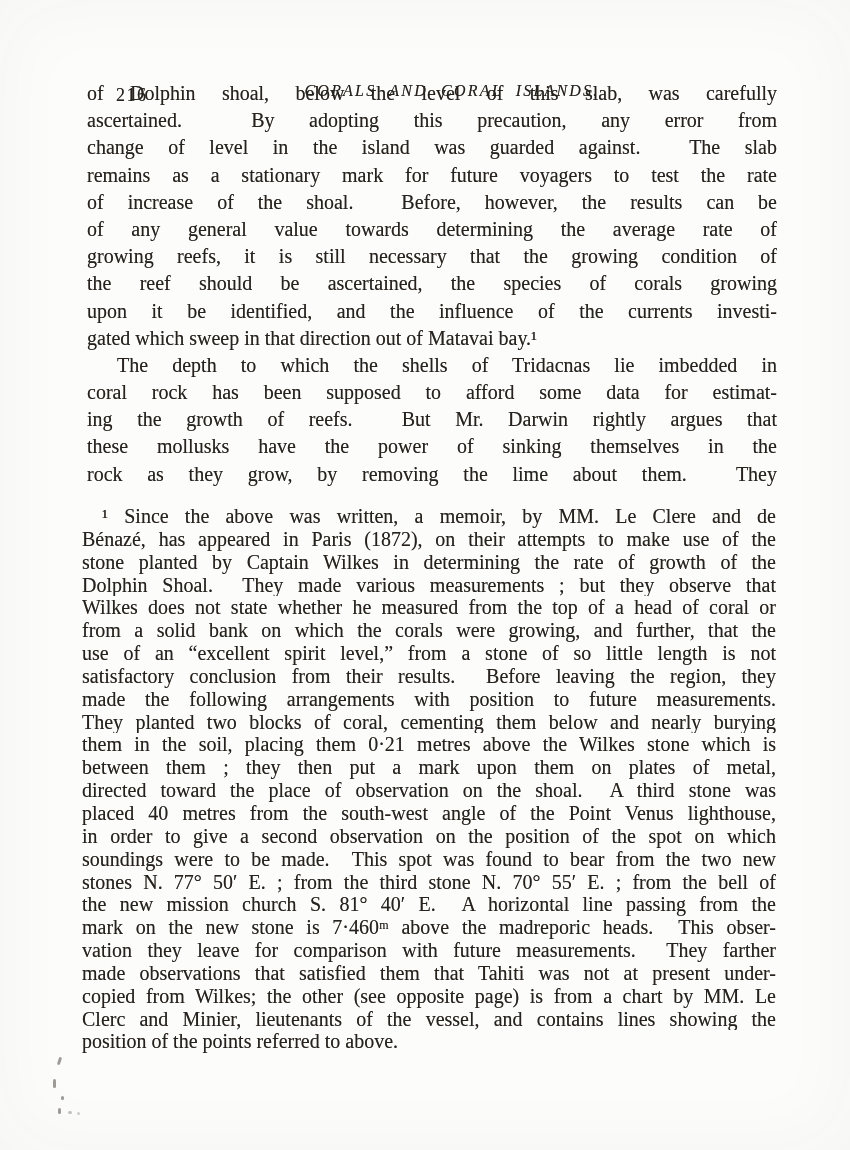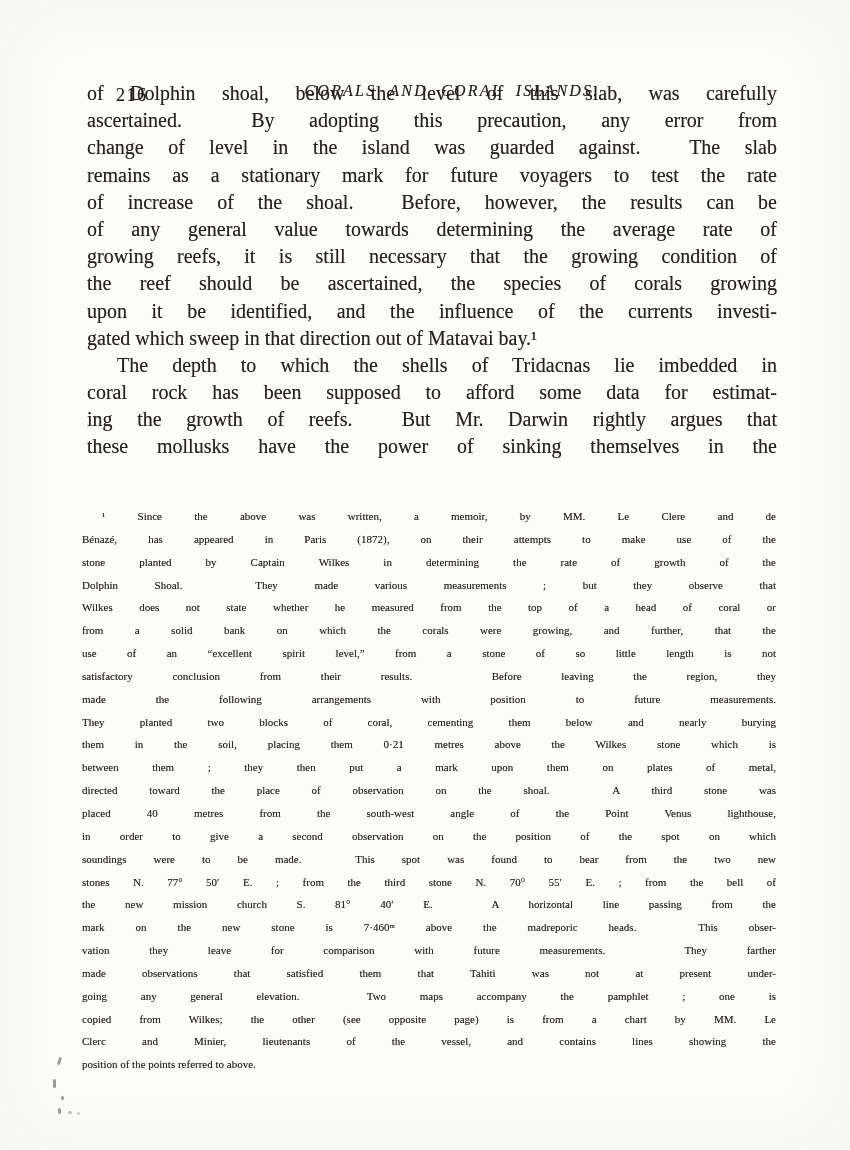--- a/index.html
+++ b/index.html
@@ -53,21 +53,21 @@
     top: 80px;
     width: 690px;
     font-size: 20px;
     line-height: 27.2px;
   }
   .footnote {
     position: absolute;
     left: 82px;
     top: 505px;
     width: 694px;
-    font-size: 11px;
+    font-size: 20px;
     line-height: 22.85px;
   }
   .line {
     white-space: pre-wrap;
     text-align: justify;
     text-align-last: justify;
     overflow: hidden;
     height: 27.2px;
   }
   .footnote .line {
@@ -115,20 +115,21 @@
         <div class="line">growing reefs, it is still necessary that the growing condition of</div>
         <div class="line">the reef should be ascertained, the species of corals growing</div>
         <div class="line">upon it be identified, and the influence of the currents investi-</div>
         <div class="line">gated which sweep in that direction out of Matavai bay.¹</div>
       </div>
     <div class="para para-indent">
         <div class="line">The depth to which the shells of Tridacnas lie imbedded in</div>
         <div class="line">coral rock has been supposed to afford some data for estimat-</div>
         <div class="line">ing the growth of reefs.  But Mr. Darwin rightly argues that</div>
         <div class="line">these mollusks have the power of sinking themselves in the</div>
+        <div class="line">rock as they grow, by removing the lime about them.  They</div>
       </div>
   </div>
 
   <div class="footnote ink end-short">
       <div class="line">¹ Since the above was written, a memoir, by MM. Le Clere and de</div>
       <div class="line">Bénazé, has appeared in Paris (1872), on their attempts to make use of the</div>
       <div class="line">stone planted by Captain Wilkes in determining the rate of growth of the</div>
       <div class="line">Dolphin Shoal.  They made various measurements ; but they observe that</div>
       <div class="line">Wilkes does not state whether he measured from the top of a head of coral or</div>
       <div class="line">from a solid bank on which the corals were growing, and further, that the</div>
@@ -140,21 +141,20 @@
       <div class="line">between them ; they then put a mark upon them on plates of metal,</div>
       <div class="line">directed toward the place of observation on the shoal.  A third stone was</div>
       <div class="line">placed 40 metres from the south-west angle of the Point Venus lighthouse,</div>
       <div class="line">in order to give a second observation on the position of the spot on which</div>
       <div class="line">soundings were to be made.  This spot was found to bear from the two new</div>
       <div class="line">stones N. 77° 50′ E. ; from the third stone N. 70° 55′ E. ; from the bell of</div>
       <div class="line">the new mission church S. 81° 40′ E.  A horizontal line passing from the</div>
       <div class="line">mark on the new stone is 7·460ᵐ above the madreporic heads.  This obser-</div>
       <div class="line">vation they leave for comparison with future measurements.  They farther</div>
       <div class="line">made observations that satisfied them that Tahiti was not at present under-</div>
-      <div class="line">going any general elevation.  Two maps accompany the pamphlet ; one is</div>
       <div class="line">copied from Wilkes; the other (see opposite page) is from a chart by MM. Le</div>
       <div class="line">Clerc and Minier, lieutenants of the vessel, and contains lines showing the</div>
       <div class="line">position of the points referred to above.</div>
     </div>
 
   <div class="artifact a1"></div>
   <div class="artifact a2"></div>
   <div class="artifact a3"></div>
   <div class="artifact a4"></div>
   <div class="artifact a5"></div>

